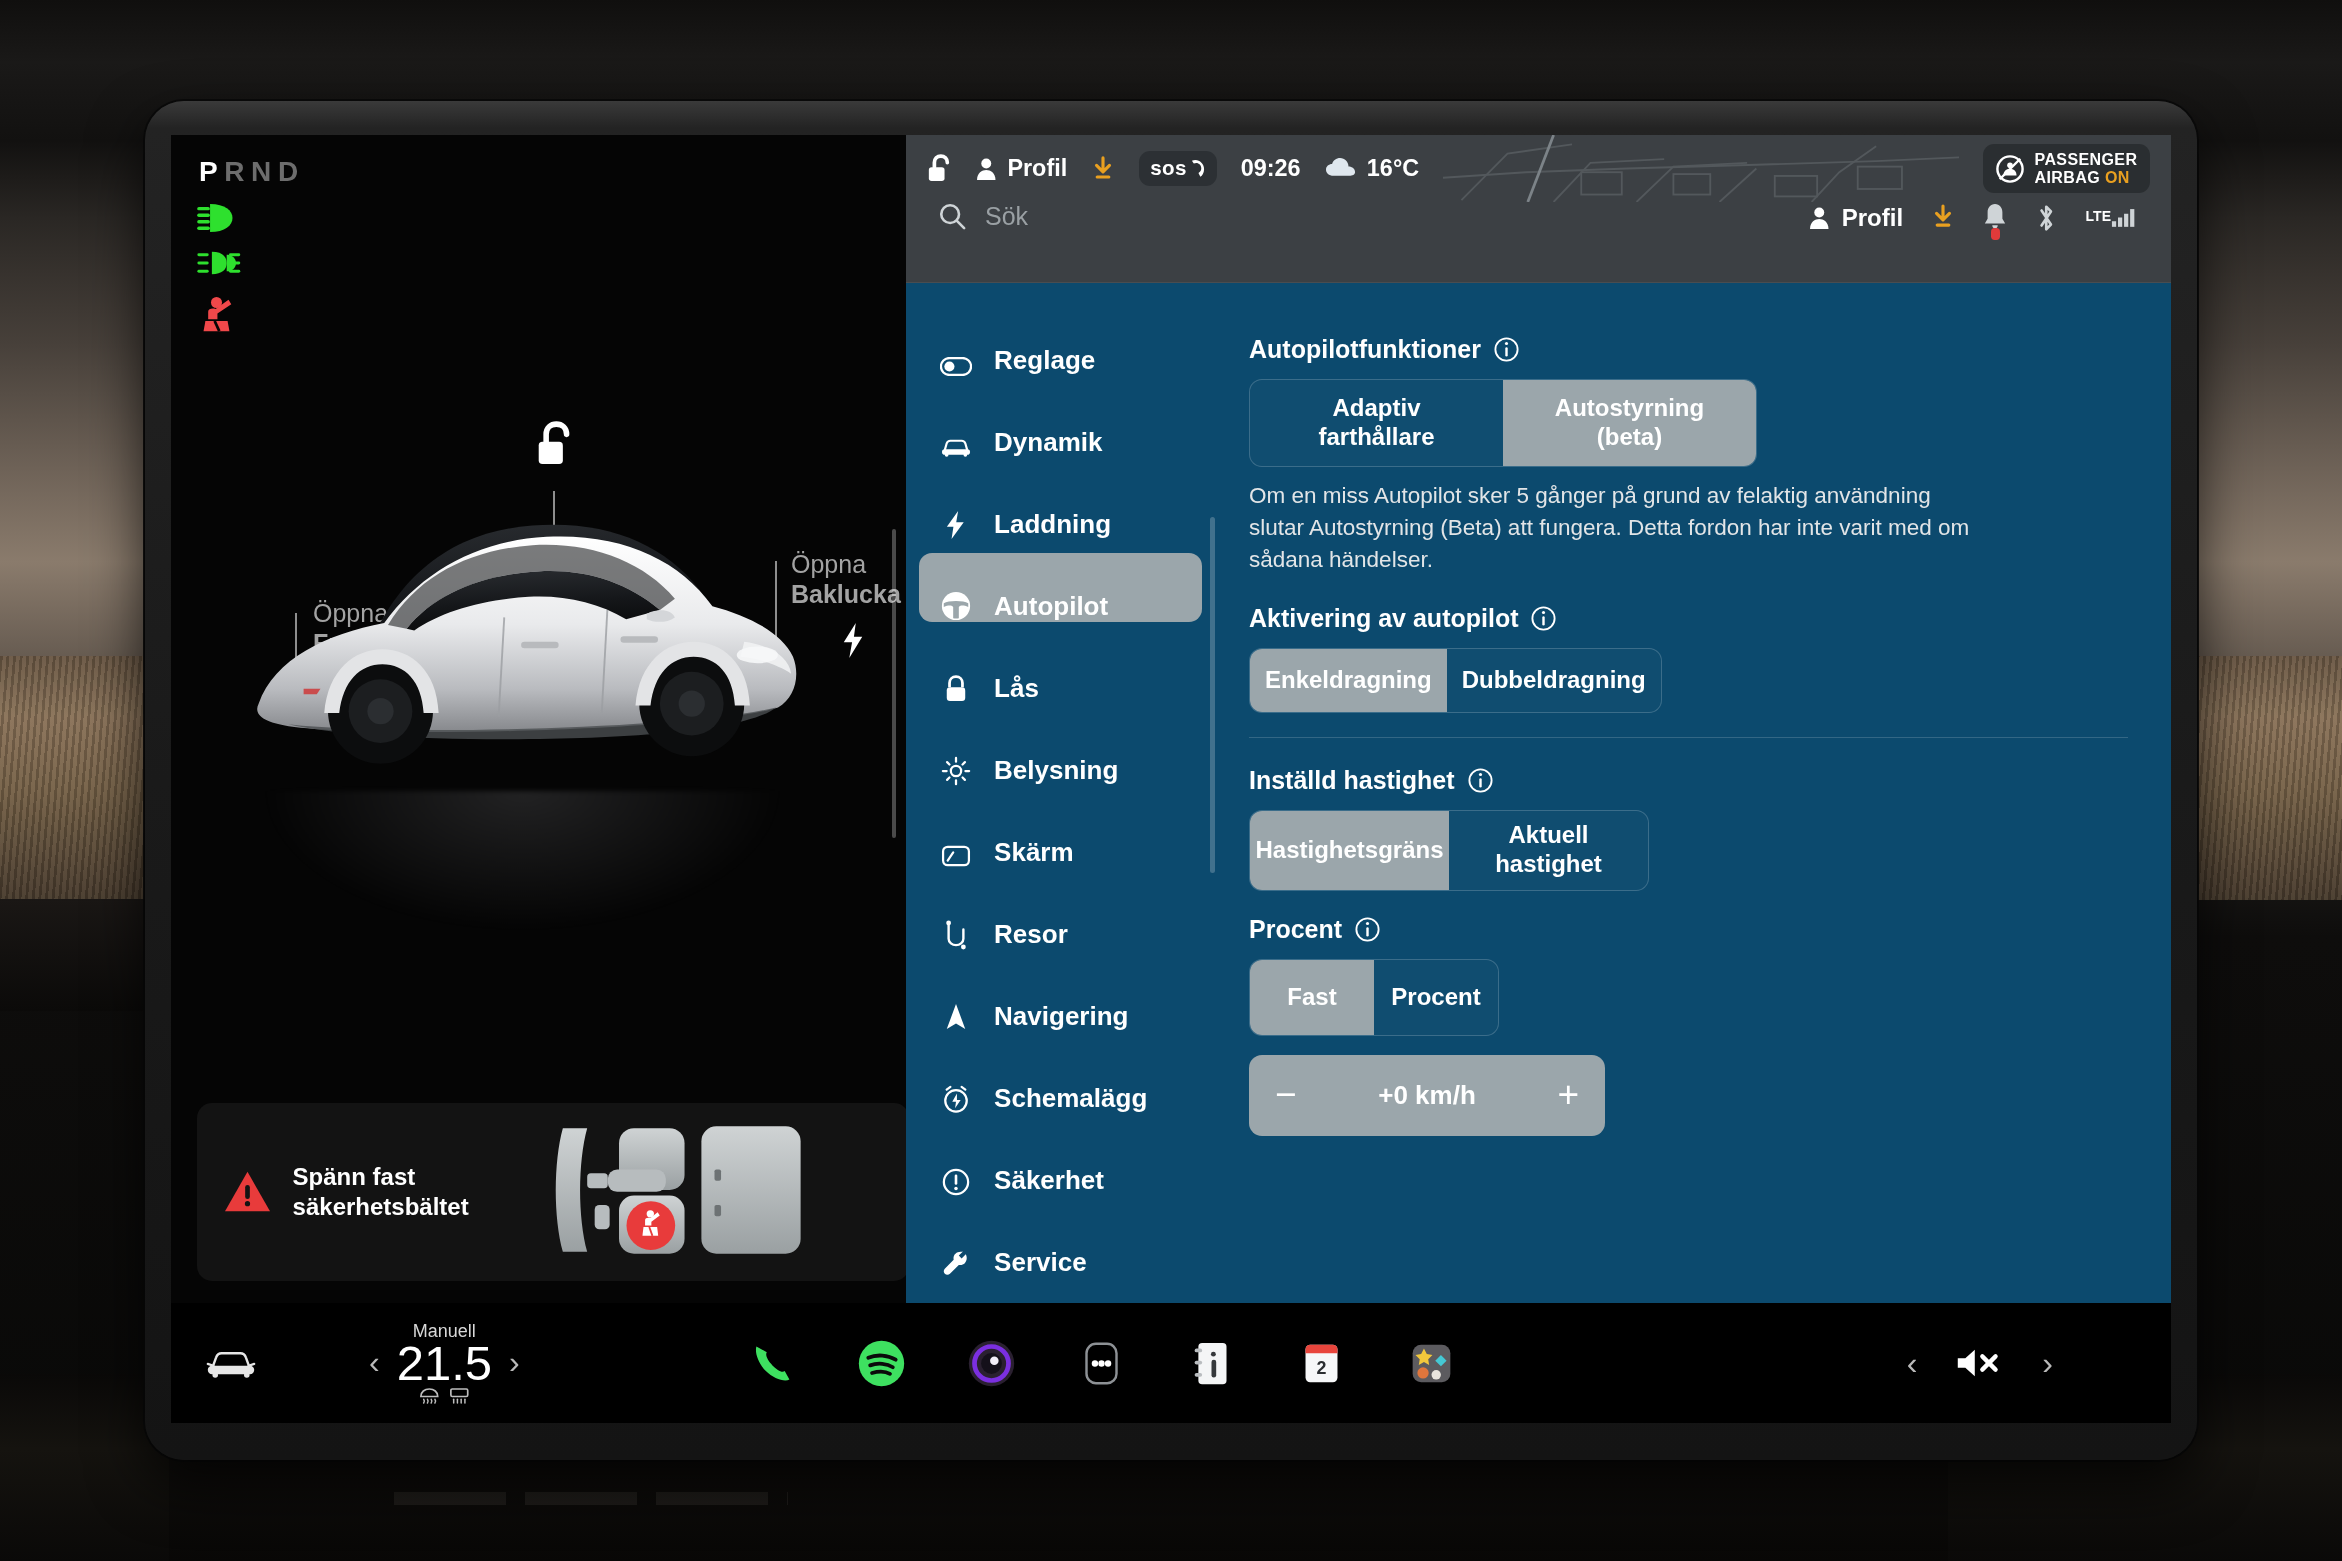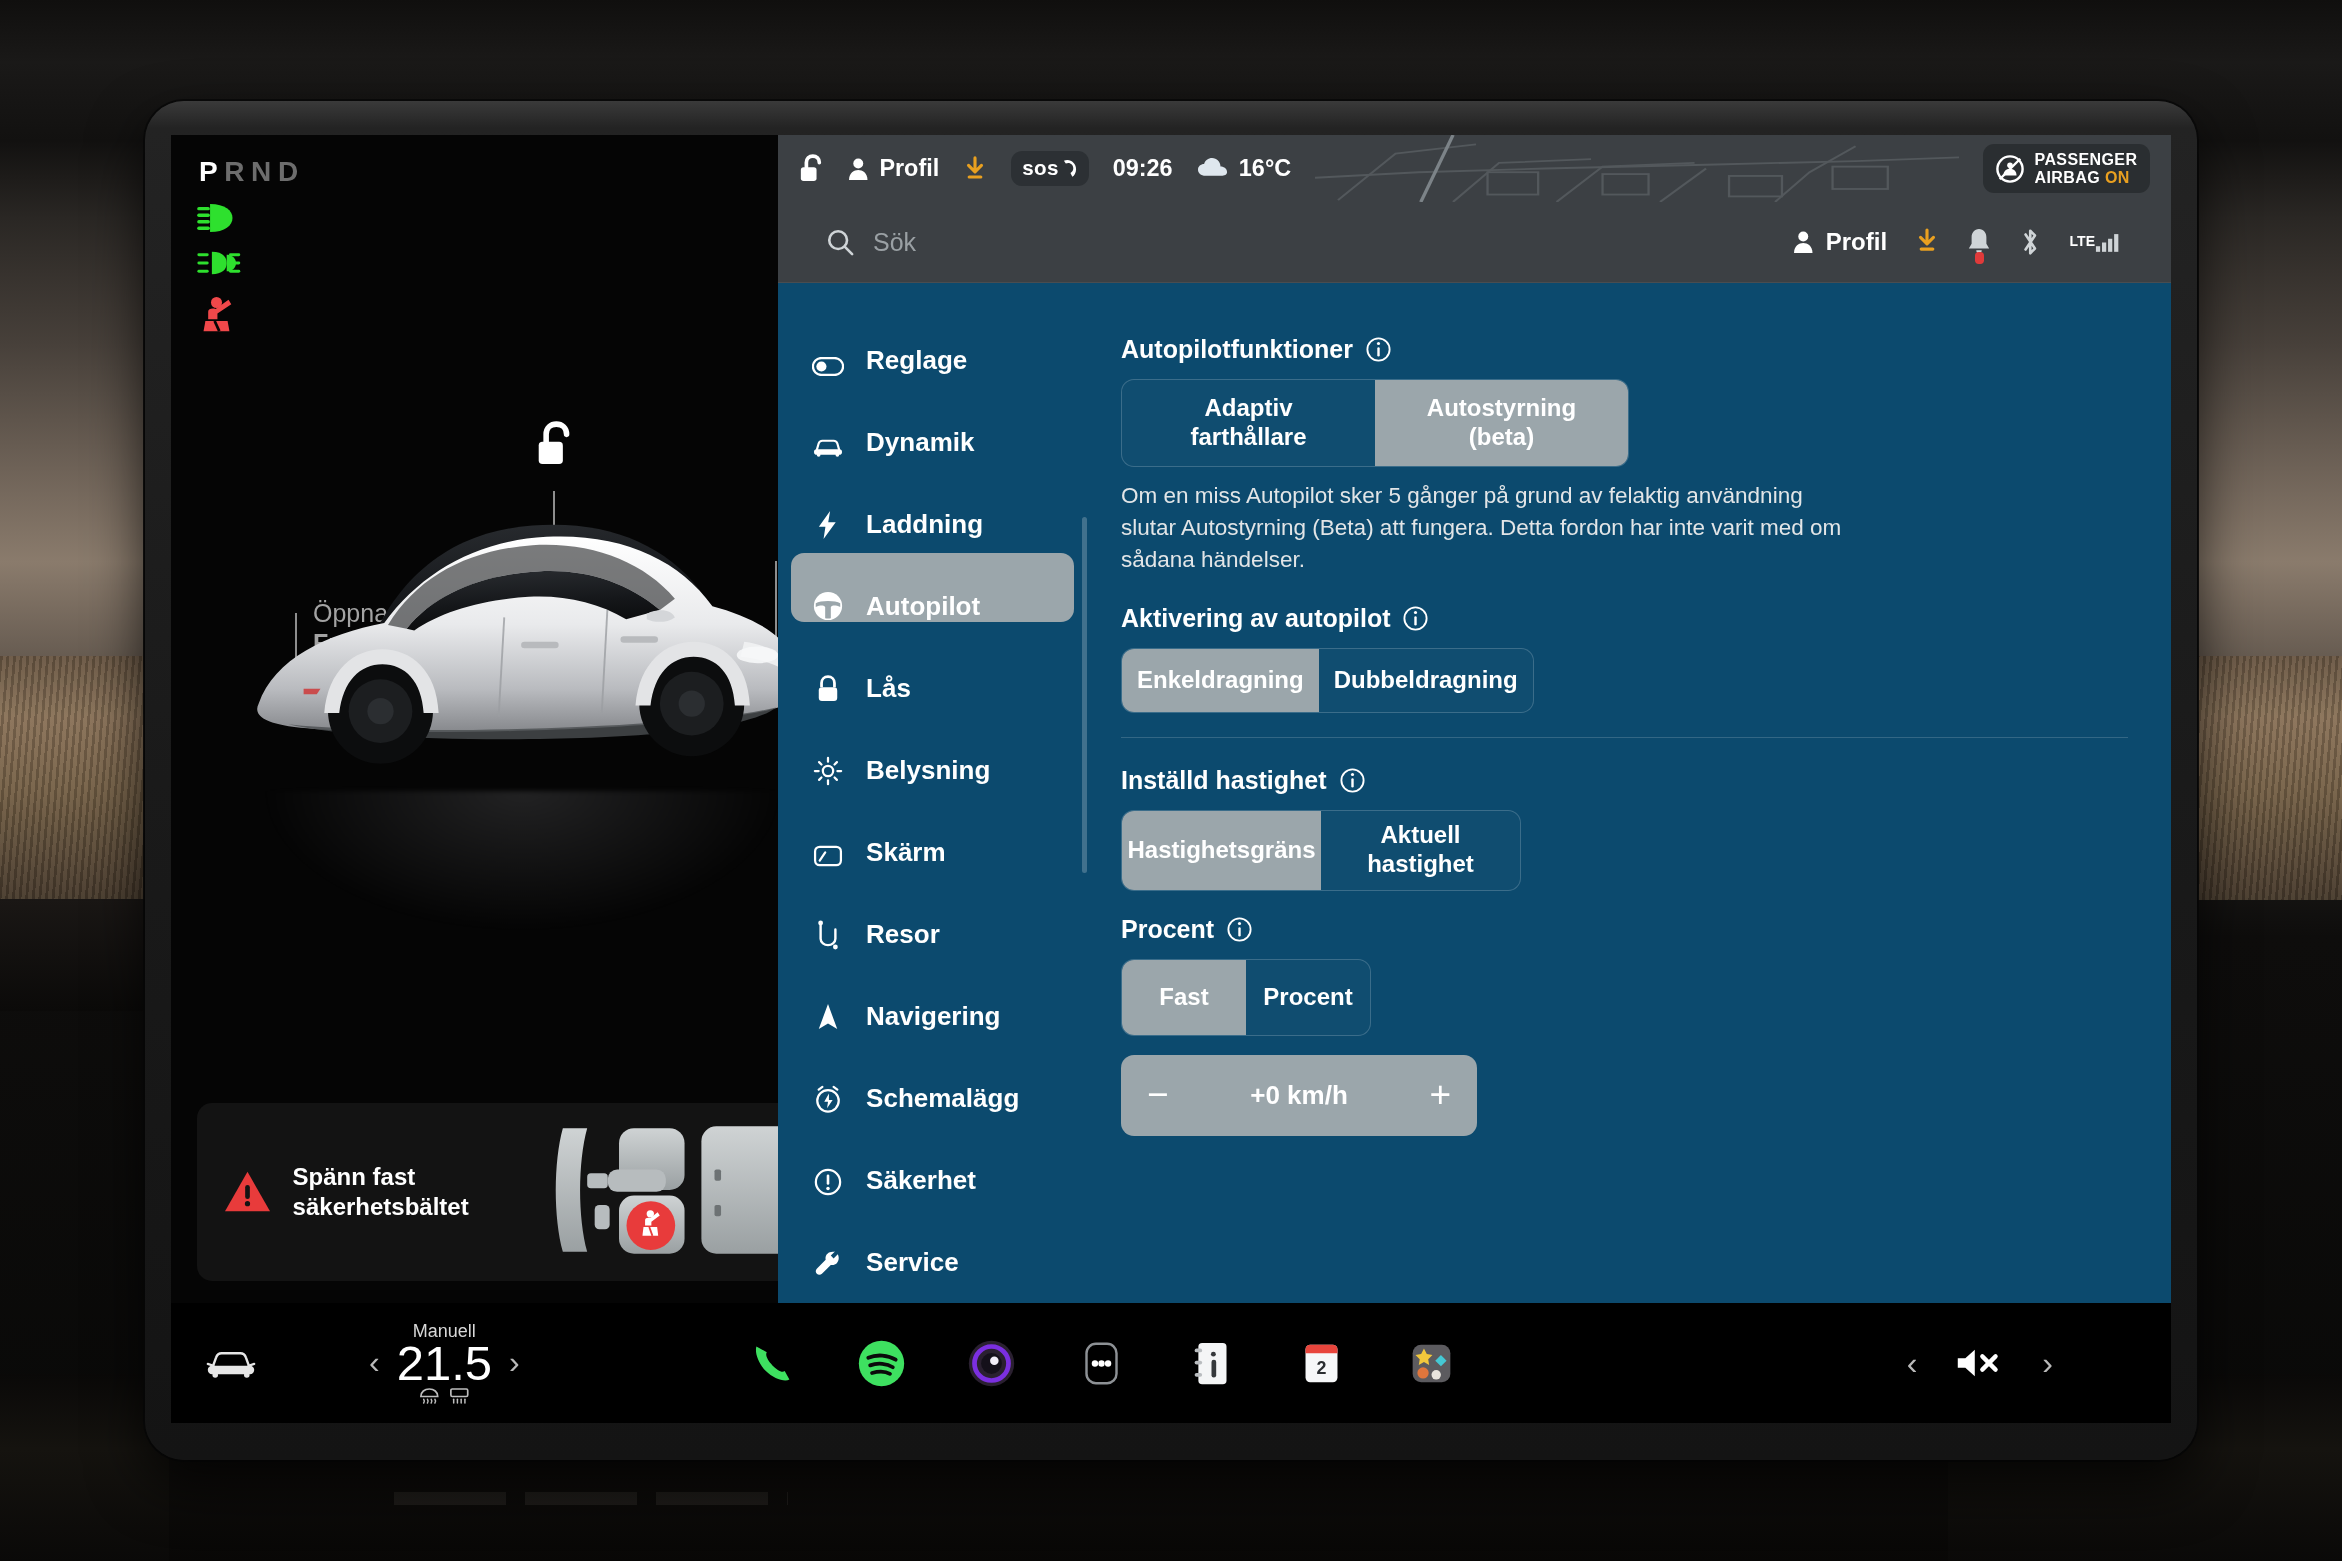--- a/index.html
+++ b/index.html
@@ -60,21 +60,21 @@
     position: relative; width: 100%; height: 100%;
     background: #000; overflow: hidden;
     display: flex; flex-direction: column;
   }
 
   
   #main-area { flex: 1; display: flex; min-height: 0; position: relative; }
 
   
   #left-pane {
-    width: 607px; position: relative; background: #050505; flex: none;
+    width: 735px; position: relative; background: #050505; flex: none;
   }
   #prnd {
     position:absolute; left: 28px; top: 20.6px;
     font-size: 28px; letter-spacing: 6.6px; font-weight: 700; color:#6d6d6d;
   }
   #prnd .active { color:#ffffff; }
   .tell { position:absolute; left: 26px; }
   #tell-highbeam { top: 67px; }
   #tell-fog { top: 114px; }
   #tell-belt { top: 161px; }
@@ -121,22 +121,22 @@
   #map-strip { flex: 1; height: 100%; position: relative; overflow: hidden; }
   #airbag-badge {
     background:#2a2e31; border-radius: 11.2px; padding: 6.6px 13px;
     display:flex; align-items:center; gap: 10.3px; margin-left: auto;
   }
   #airbag-badge .ab-lines { font-size: 16px; font-weight: 800; line-height: 1.12; letter-spacing:0.4px; }
   #airbag-badge .ab-on { color:#e9a020; }
 
   
   #search-row {
-    height: 81px; flex:none; display:flex; align-items:center;
-    padding: 0 48px; gap: 19px; background:#3c4044;
+    height: 81px; flex:none; display:flex; align-items:flex-start;
+    padding: 0 32px; gap: 19px; background:#3c4044;
     border-bottom: 0.9px solid rgba(255,255,255,.07);
   }
   #search-input {
     flex: 1; background: transparent; border: none; outline: none;
     color:#fff; font-size: 25px; font-family: inherit;
   }
   #search-input::placeholder { color:#9aa0a4; }
   #search-row .sr-right { display:flex; align-items:center; gap: 28px; }
   #search-row .profile-chip { display:flex; align-items:center; gap:11.2px; color:#fff; font-size:24px; font-weight:700; }
   .bell-wrap { position: relative; }

